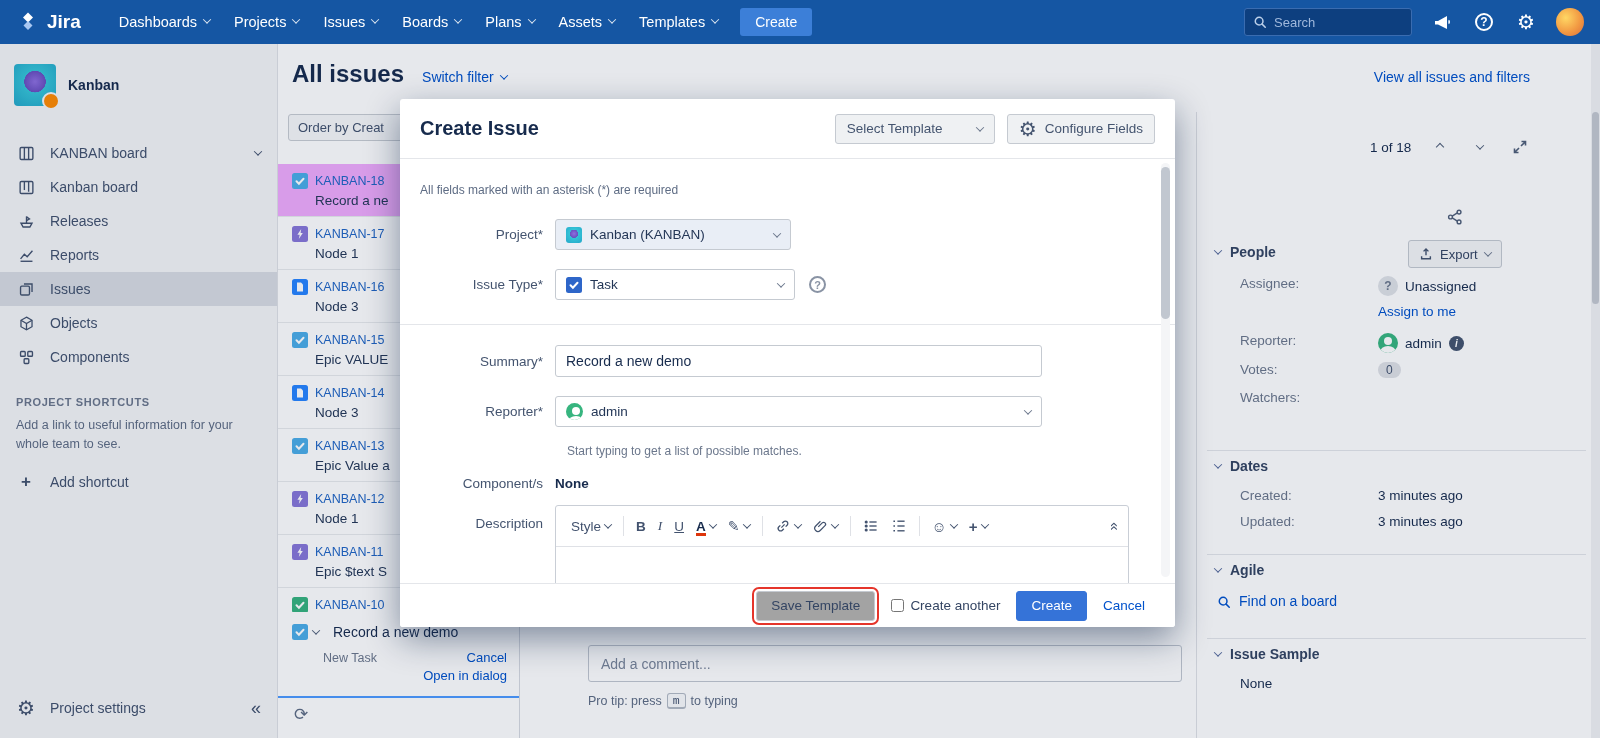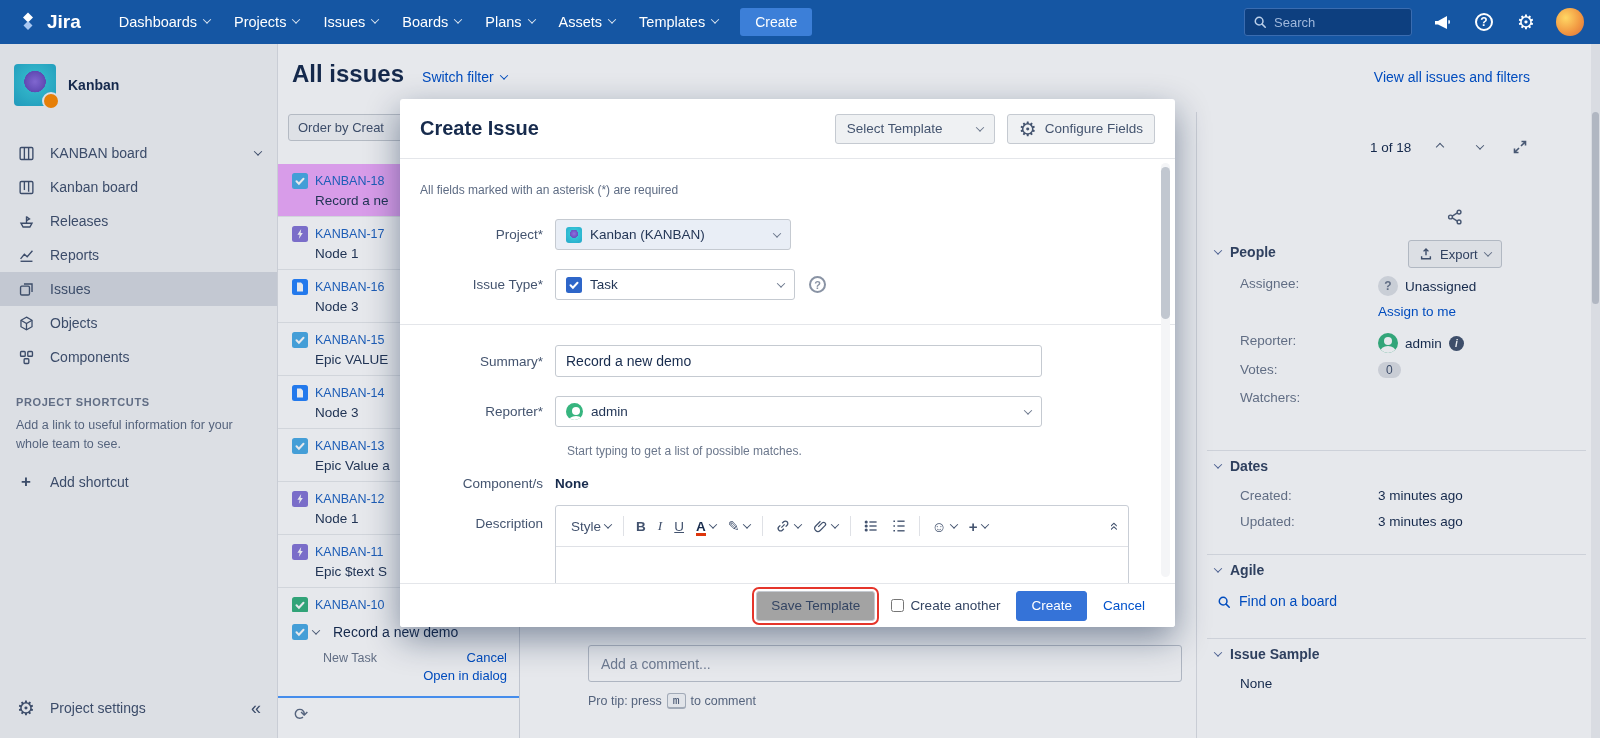--- a/index.html
+++ b/index.html
@@ -489,21 +489,21 @@
       </div>
       <span class="refresh-icon"></span>
     </div>
 
     <div class="comment-box">
       <span>Add a comment...</span>
     </div>
     <div class="pro-tip">
       <span>Pro tip: press</span>
       <span class="kbd">m</span>
-      <span>to comment</span>
+      <span>to typing</span>
     </div>
 
     <div class="divider-v"></div>
 
     <div class="detail">
       <div class="d-pager">
         <span>1 of 18</span>
         <span class="icon-btn">
             <span class="ch up"></span>
           </span>

